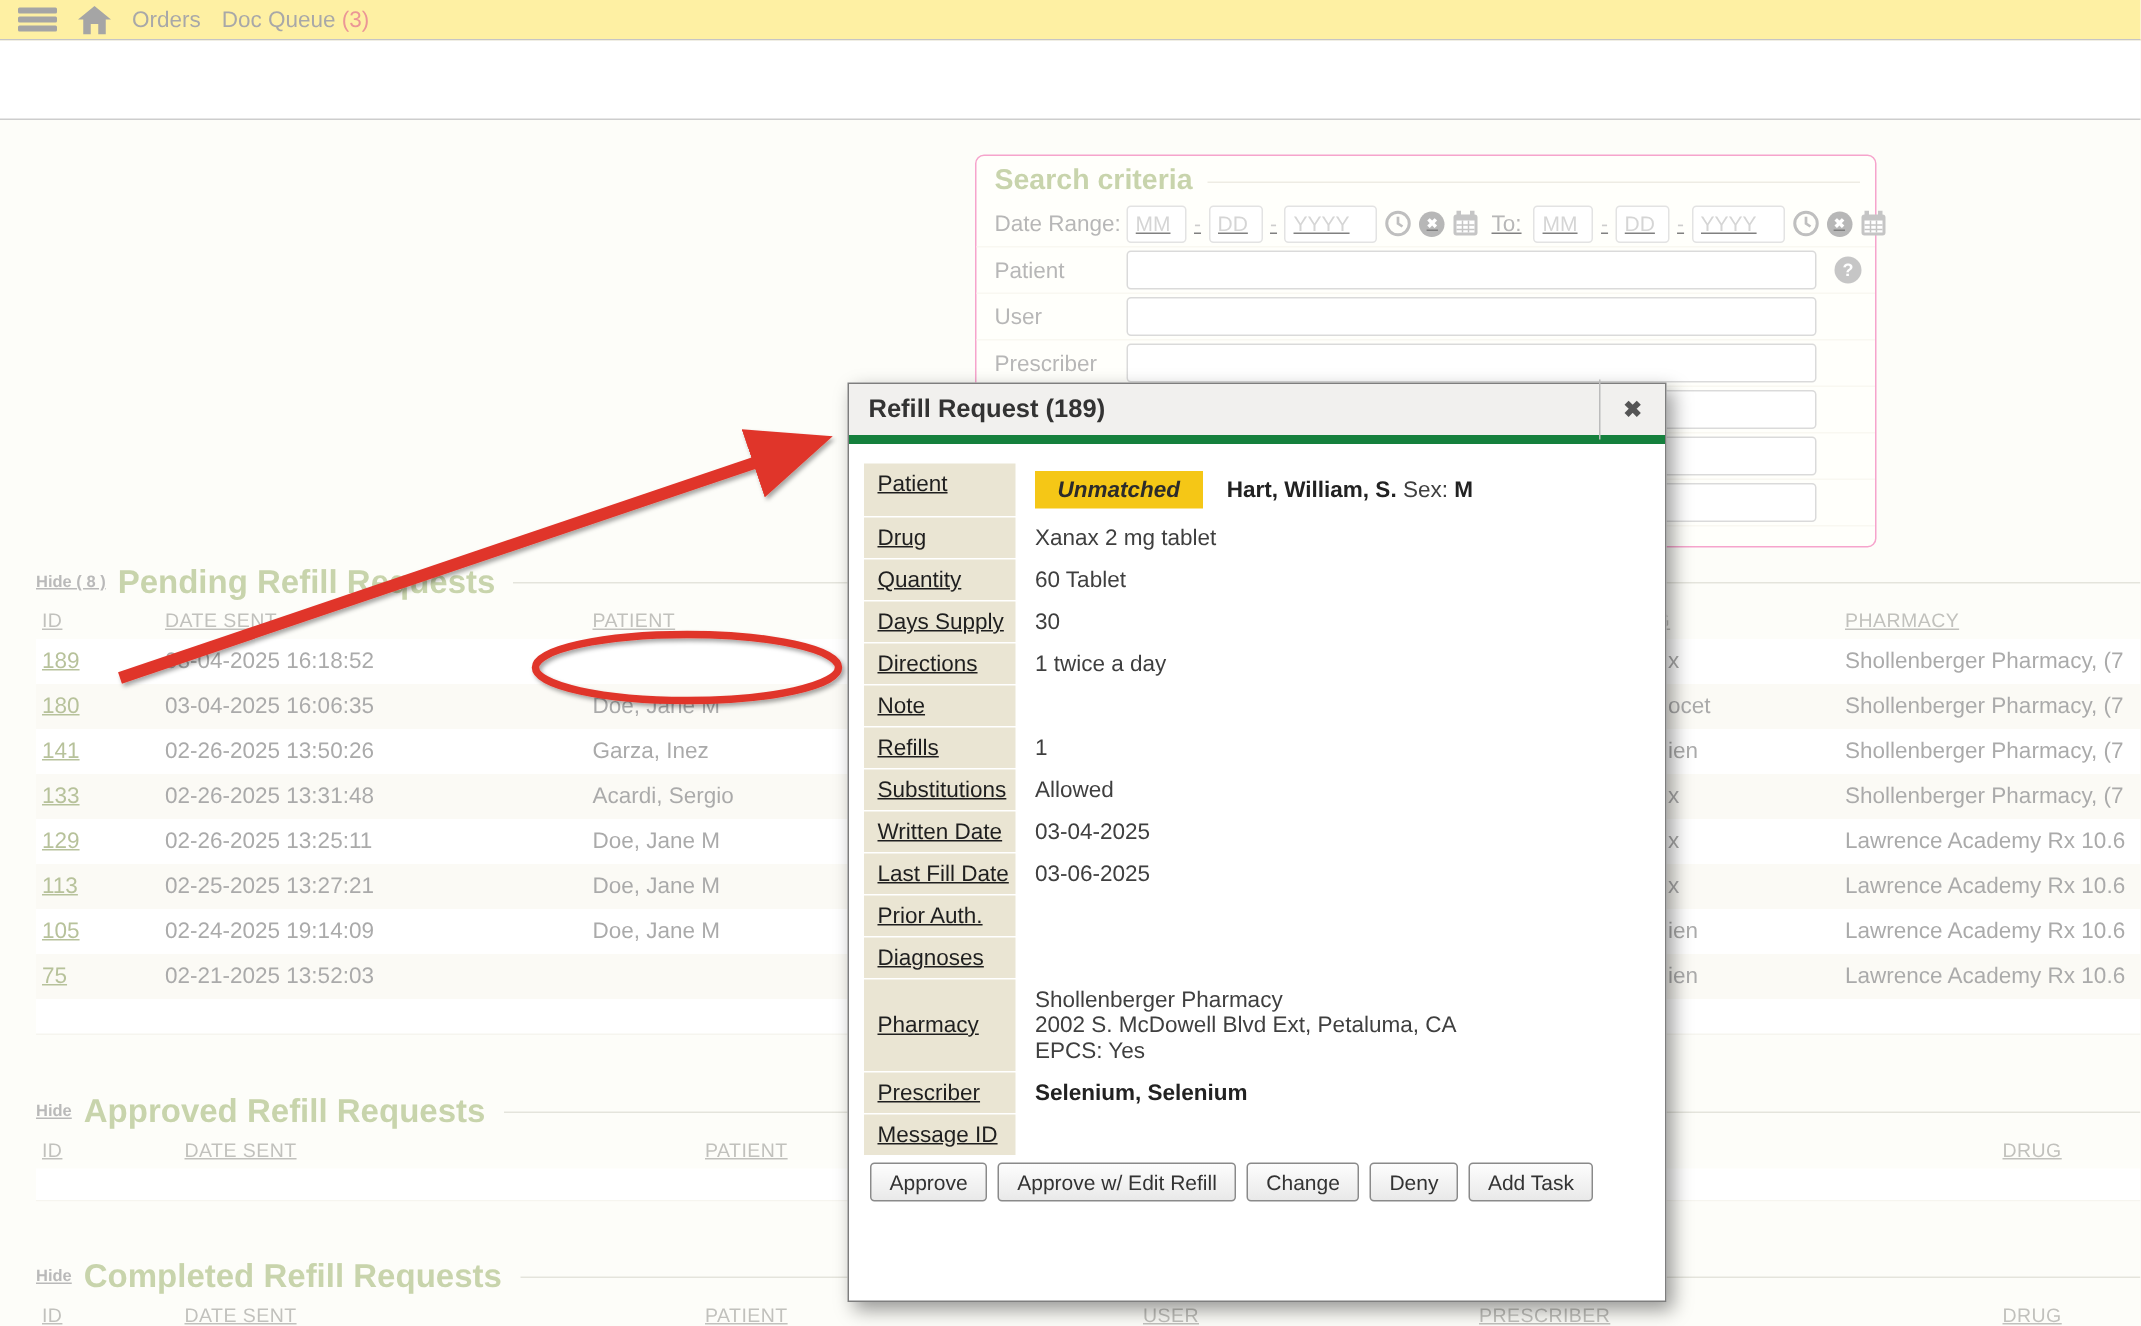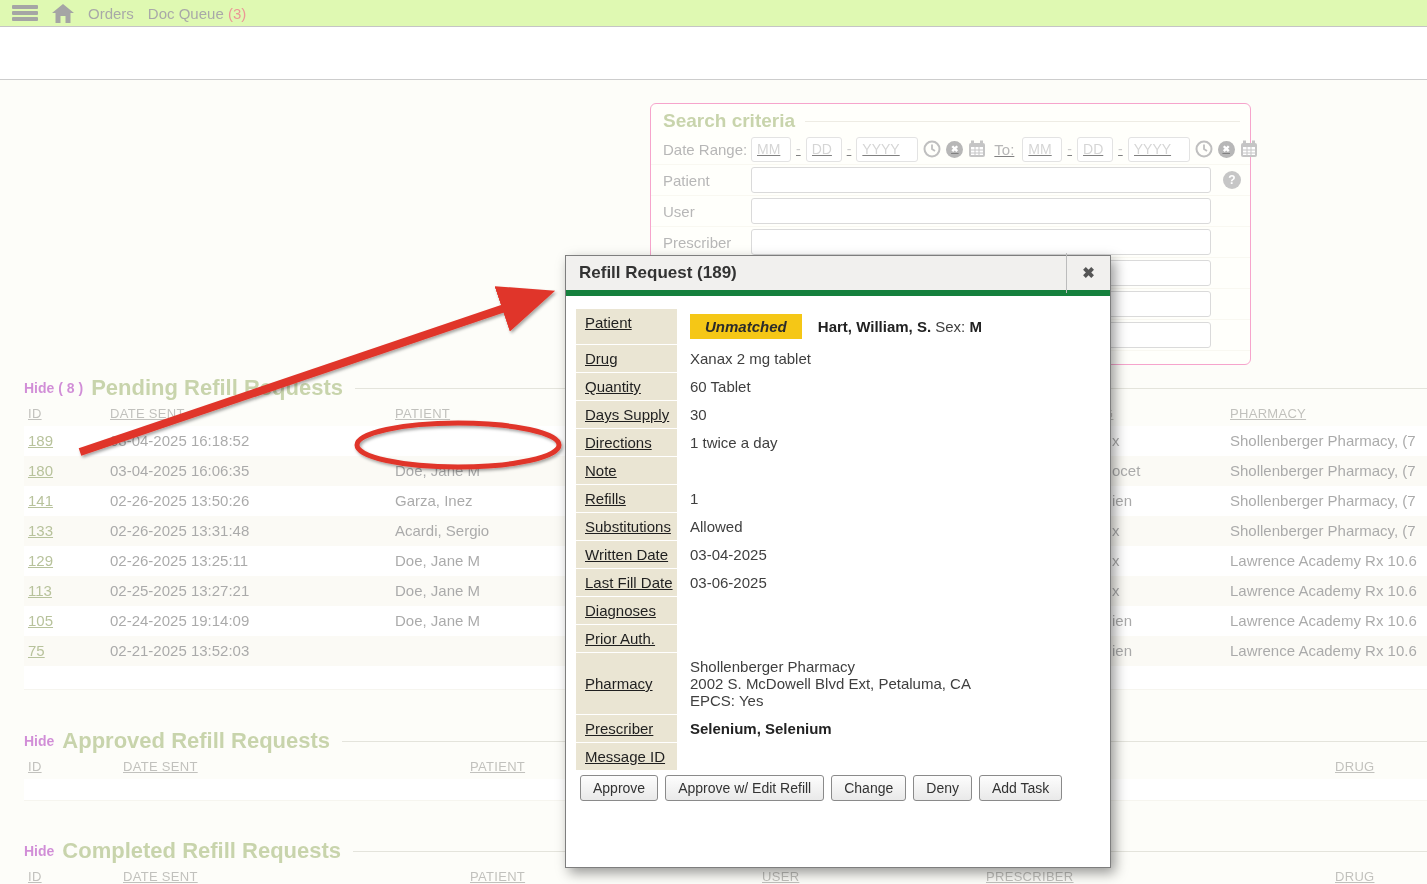--- a/index.html
+++ b/index.html
@@ -6,21 +6,21 @@
   html,body { width:1427px; height:884px; }
   body {
     position: relative; overflow: hidden;
     font-family: "Liberation Sans", sans-serif;
     background: #fbfaf2;
   }
   
   .bg { position:absolute; inset:0; z-index:0; }
 
   .topbar {
-    height:27px; background:#bef264; border-bottom:1px solid #8a8a8a;
+    height:27px; background:#fde047; border-bottom:1px solid #8a8a8a;
     display:flex; align-items:center; gap:14px; padding:0 12px;
     font-size:15px; color:#515151;
   }
   .menu-icon { width:26px; height:16px; display:flex; flex-direction:column; justify-content:space-between; cursor:pointer; }
   .menu-icon i { display:block; height:4px; background:#4a4a4a; border-radius:1px; }
   .home-icon { color:#4a4a4a; display:flex; }
   .topbar .navitem { cursor:pointer; }
   .count-red { color:#d72d2d; }
 
   .tabbar {
@@ -51,21 +51,21 @@
   .tolabel { color:#6e6e6e; font-size:15px; margin:0 3px; }
   .ico { display:inline-flex; align-items:center; justify-content:center; cursor:pointer; }
   .clear-circle { width:17px; height:17px; border-radius:50%; background:#6e6e6e; color:#fff; font-size:9px; font-weight:bold; }
   .help-circle { position:absolute; left:572px; width:18px; height:18px; border-radius:50%; background:#8d8d8d; color:#fff; font-size:12px; font-weight:bold; display:flex; align-items:center; justify-content:center; }
   .tinput { position:absolute; left:100px; width:460px; height:26px; border:1px solid #b5b5b5; border-radius:3px;
     background:#fff; font-size:15px; padding:2px 6px; font-family:"Liberation Sans",sans-serif; }
 
   
   .section { position:absolute; left:24px; width:1403px; overflow:hidden; }
   .sec-head { display:flex; align-items:center; gap:8px; height:28px; }
-  .hide-link { font-size:14px; font-weight:bold; color:#a21caf; white-space:nowrap; cursor:pointer; }
+  .hide-link { font-size:11px; font-weight:bold; color:#737373; text-decoration:underline; white-space:nowrap; cursor:pointer; }
   .sec-title { font-size:22px; font-weight:bold; color:#91a959; white-space:nowrap; }
   .sec-head .rule { flex:1; height:1px; background:#c9c9b9; margin-left:4px; }
   .thead { position:relative; height:24px; font-size:13px; color:#83837a; letter-spacing:.3px; }
   .thead span { position:absolute; top:4px; text-decoration:underline; cursor:pointer; }
   .trow { position:relative; height:30px; font-size:15px; color:#555; }
   .trow.alt { background:#f6f4ea; }
   .trow.white { background:#fff; }
   .trow span { position:absolute; top:6px; white-space:nowrap; }
   .idlink { color:#6f8436; text-decoration:underline; cursor:pointer; }
   .c-id{left:4px} .c-date{left:86px} .c-pat{left:371px} .c-drugfrag{left:1088px} .c-pharm{left:1206px}
@@ -407,25 +407,25 @@
     </div>
     <div class="mrow">
       <span class="mlabel">Written Date</span>
       <span class="mval">03-04-2025</span>
     </div>
     <div class="mrow">
       <span class="mlabel">Last Fill Date</span>
       <span class="mval">03-06-2025</span>
     </div>
     <div class="mrow">
+      <span class="mlabel">Prior Auth.</span>
+      <span class="mval"></span>
+    </div>
+    <div class="mrow">
       <span class="mlabel">Diagnoses</span>
-      <span class="mval"></span>
-    </div>
-    <div class="mrow">
-      <span class="mlabel">Prior Auth.</span>
       <span class="mval"></span>
     </div>
     <div class="mrow">
       <span class="mlabel link" style="display:flex;align-items:center;">Pharmacy</span>
       <span class="mval">
         <div>Shollenberger Pharmacy</div>
         <div>2002 S. McDowell Blvd Ext, Petaluma, CA</div>
         <div>EPCS: Yes</div>
       </span>
     </div>

